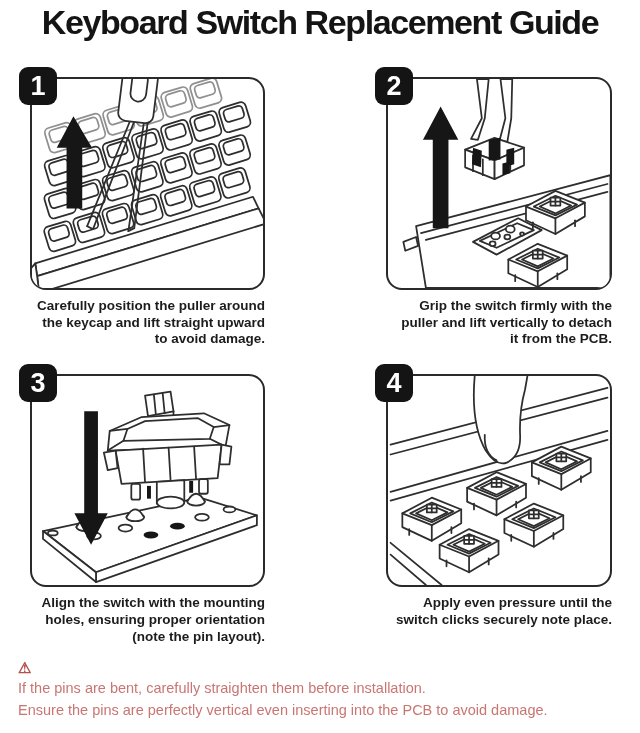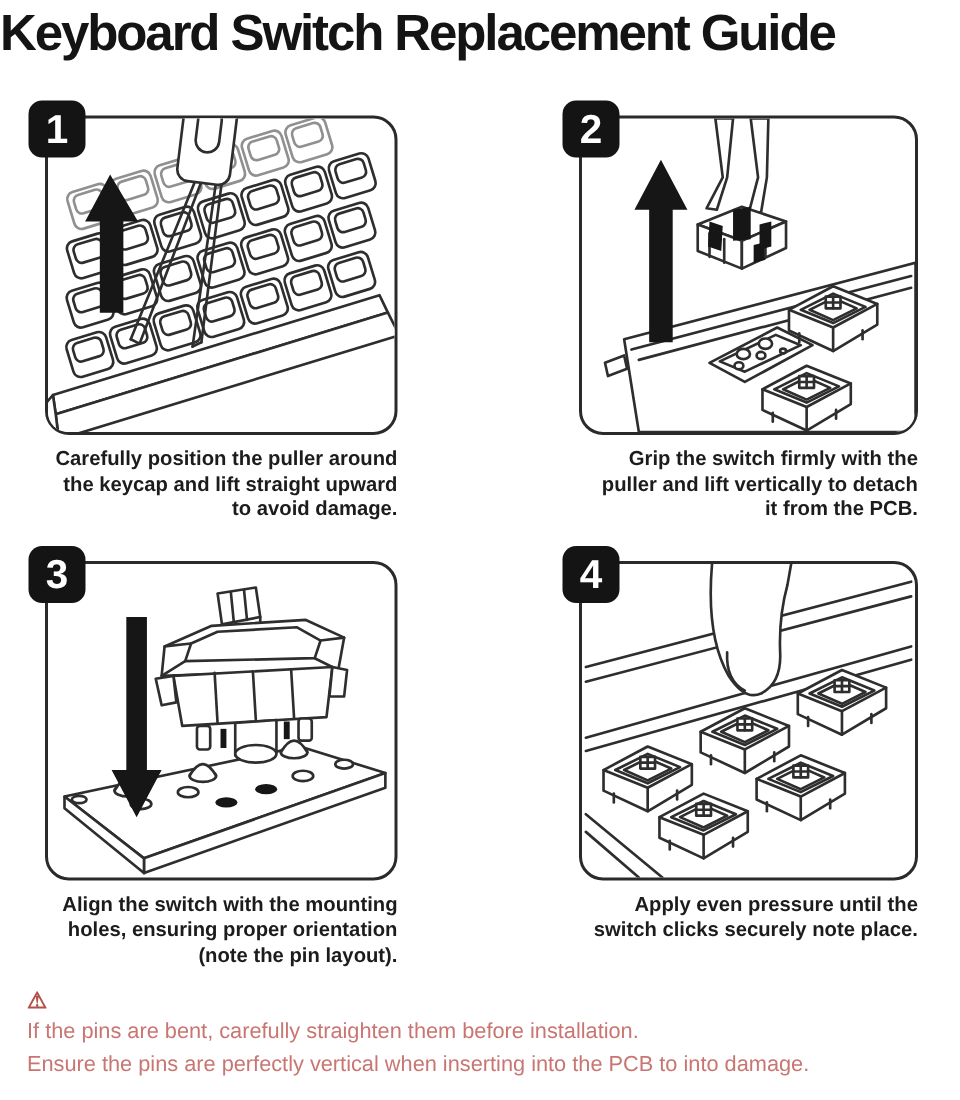--- a/index.html
+++ b/index.html
@@ -1,18 +1,18 @@
 <!DOCTYPE html>
 <html style="--note-heading: #b2524d; --note-body: #c97672;"><head>
 <meta charset="utf-8">
 <style>
   *{margin:0;padding:0;box-sizing:border-box}
   html,body{background:#ffffff}
   body{width:640px;height:733px;overflow:hidden;font-family:"Liberation Sans",sans-serif}
-  .title{margin-top:3px;text-align:left;font-size:34px;font-weight:bold;letter-spacing:-1.4px;color:#141414}
+  .title{margin-top:3px;text-align:center;font-size:34px;font-weight:bold;letter-spacing:-1.4px;color:#141414}
   .row{display:flex;justify-content:space-between;padding:0 28px 0 30px}
   .row1{margin-top:23px}
   .row2{margin-top:14px}
   .cell{display:flex;flex-direction:column}
   .cell.c1{width:235px}
   .cell.c2{width:226px}
   .panel{position:relative;height:213px;border:2px solid #2a2a2a;border-radius:16px;margin-top:12px;background:#fff}
   .panel .art{position:absolute;inset:0;width:100%;height:100%;border-radius:13px;overflow:hidden}
   .badge{position:absolute;top:-12px;left:-13px;width:38px;height:38px;background:#141414;border-radius:9px;
          display:flex;align-items:center;justify-content:center;color:#fff;font-size:27px;font-weight:bold;z-index:2}
@@ -290,15 +290,15 @@
 switch clicks securely note place.</div>
   </div>
 </div>
 
 <div class="notes">
   <div class="notes-head">
     <span class="warn-icon">⚠</span>
   </div>
   <div class="notes-body">
     <div>If the pins are bent, carefully straighten them before installation.</div>
-    <div>Ensure the pins are perfectly vertical when inserting into the PCB to into damage.</div>
+    <div>Ensure the pins are perfectly vertical even inserting into the PCB to avoid damage.</div>
   </div>
 </div>
 
 </body></html>

